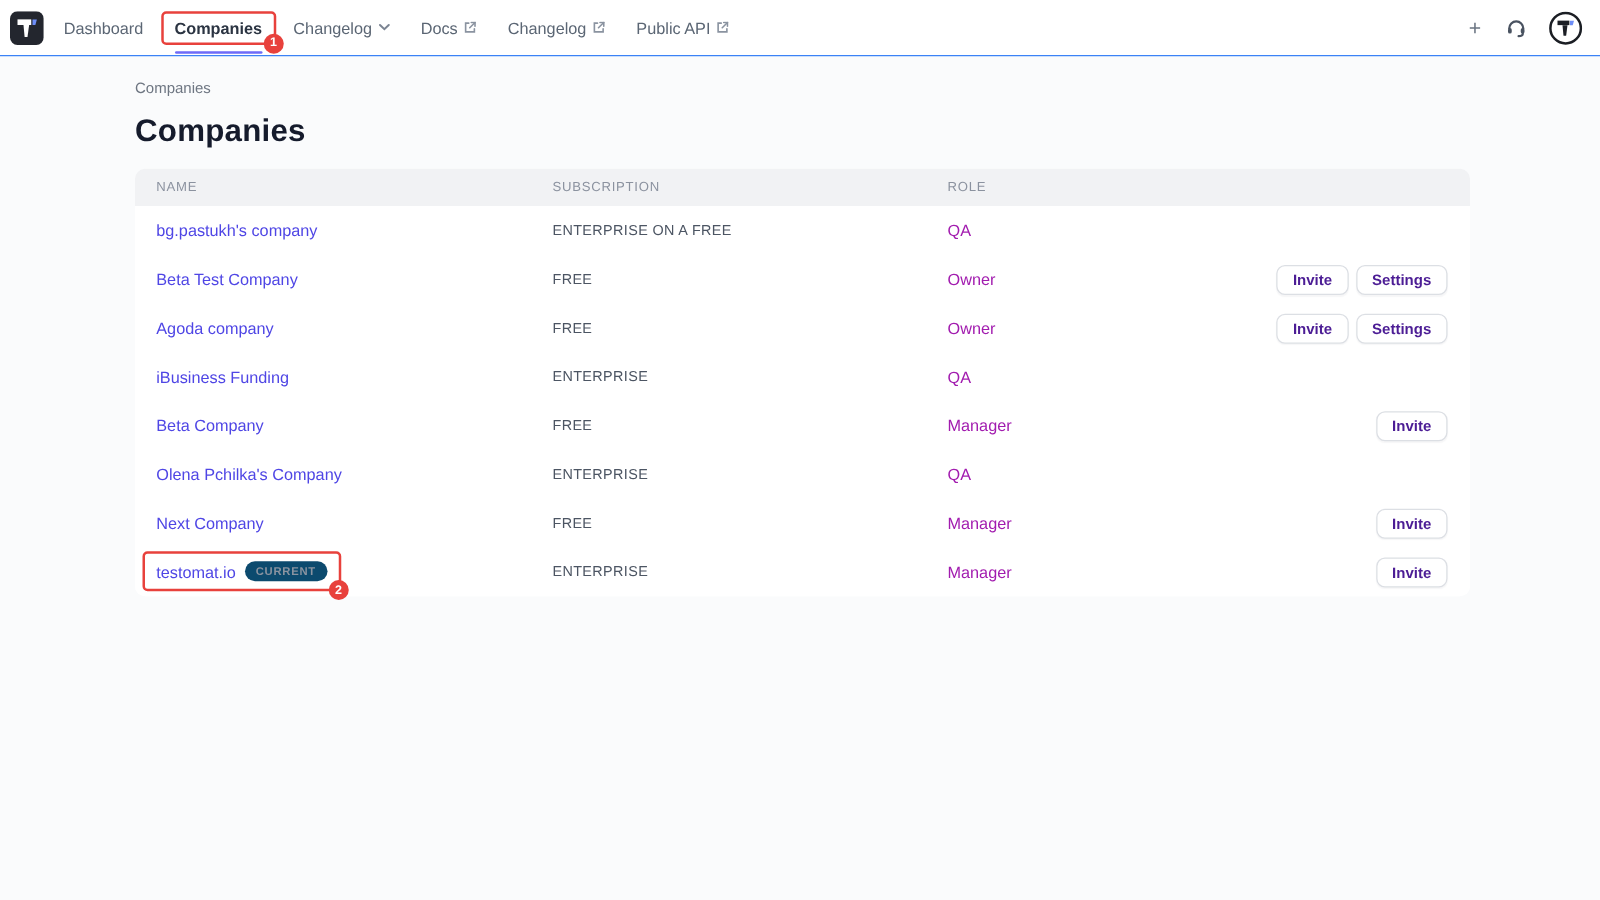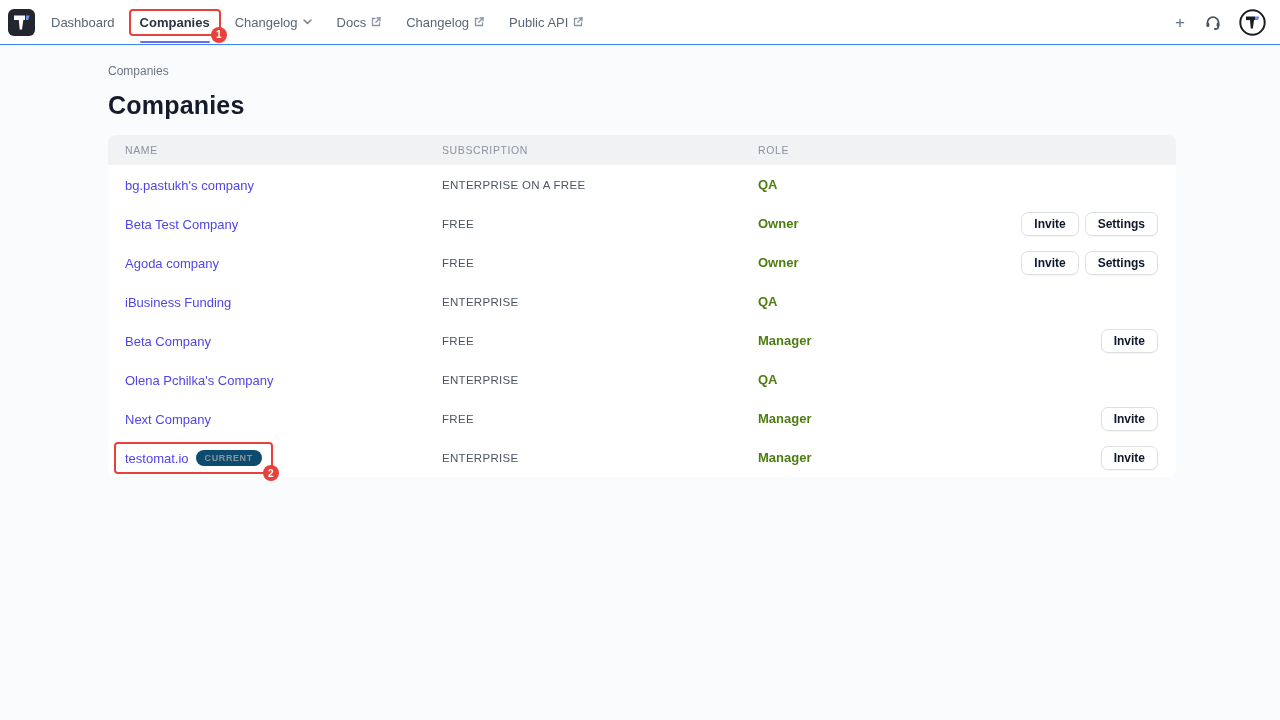--- a/index.html
+++ b/index.html
@@ -40,24 +40,24 @@
   .thead { height: 30px; background: #f1f2f4; border-radius: 8px 8px 0 0;
            font-size: 10.5px; font-weight: 400; letter-spacing: 0.6px; color: #8b929f; }
   .trow { height: 39px; background: #ffffff; }
   .trow:last-child { border-radius: 0 0 8px 8px; }
   .name-wrap { position: relative; display: inline-flex; align-items: center; gap: 7px; }
   .name-wrap.anno-box { padding: 6px 9px; margin: -8px -11px; border-radius: 4px; justify-content: flex-end; }
   a.company-link { font-size: 13px; color: #4f46e5; text-decoration: none; cursor: pointer; }
   .pill { background: #0c4a6e; color: #8a93a0; font-size: 9px; font-weight: 700;
           letter-spacing: 0.6px; padding: 3px 9px; border-radius: 9px; }
   .sub-cell { font-size: 11.5px; color: #4c5563; letter-spacing: 0.3px; }
-  .role-cell { font-size: 13px; color: #4d7c0f; font-weight: bold; }
+  .role-cell { font-size: 13px; color: #a21caf; }
   .actions-cell { display: flex; gap: 6px; justify-self: end; }
   .btn { background: #ffffff; border: 1px solid #dcdfe4; border-radius: 7px;
-         padding: 4px 12px; font-size: 12px; font-weight: 700; color: #0f172a;
+         padding: 4px 12px; font-size: 12px; font-weight: 700; color: #4c1d95;
          cursor: pointer; font-family: "Liberation Sans", sans-serif;
          box-shadow: 0 1px 1px rgba(20,24,40,0.04); }
 </style>
 </head>
 <body>
 
 <header class="topbar">
   <span class="logo">
     <svg width="27" height="27" viewBox="0 0 27 27">
       <rect width="27" height="27" rx="6" fill="#23262e"></rect>

